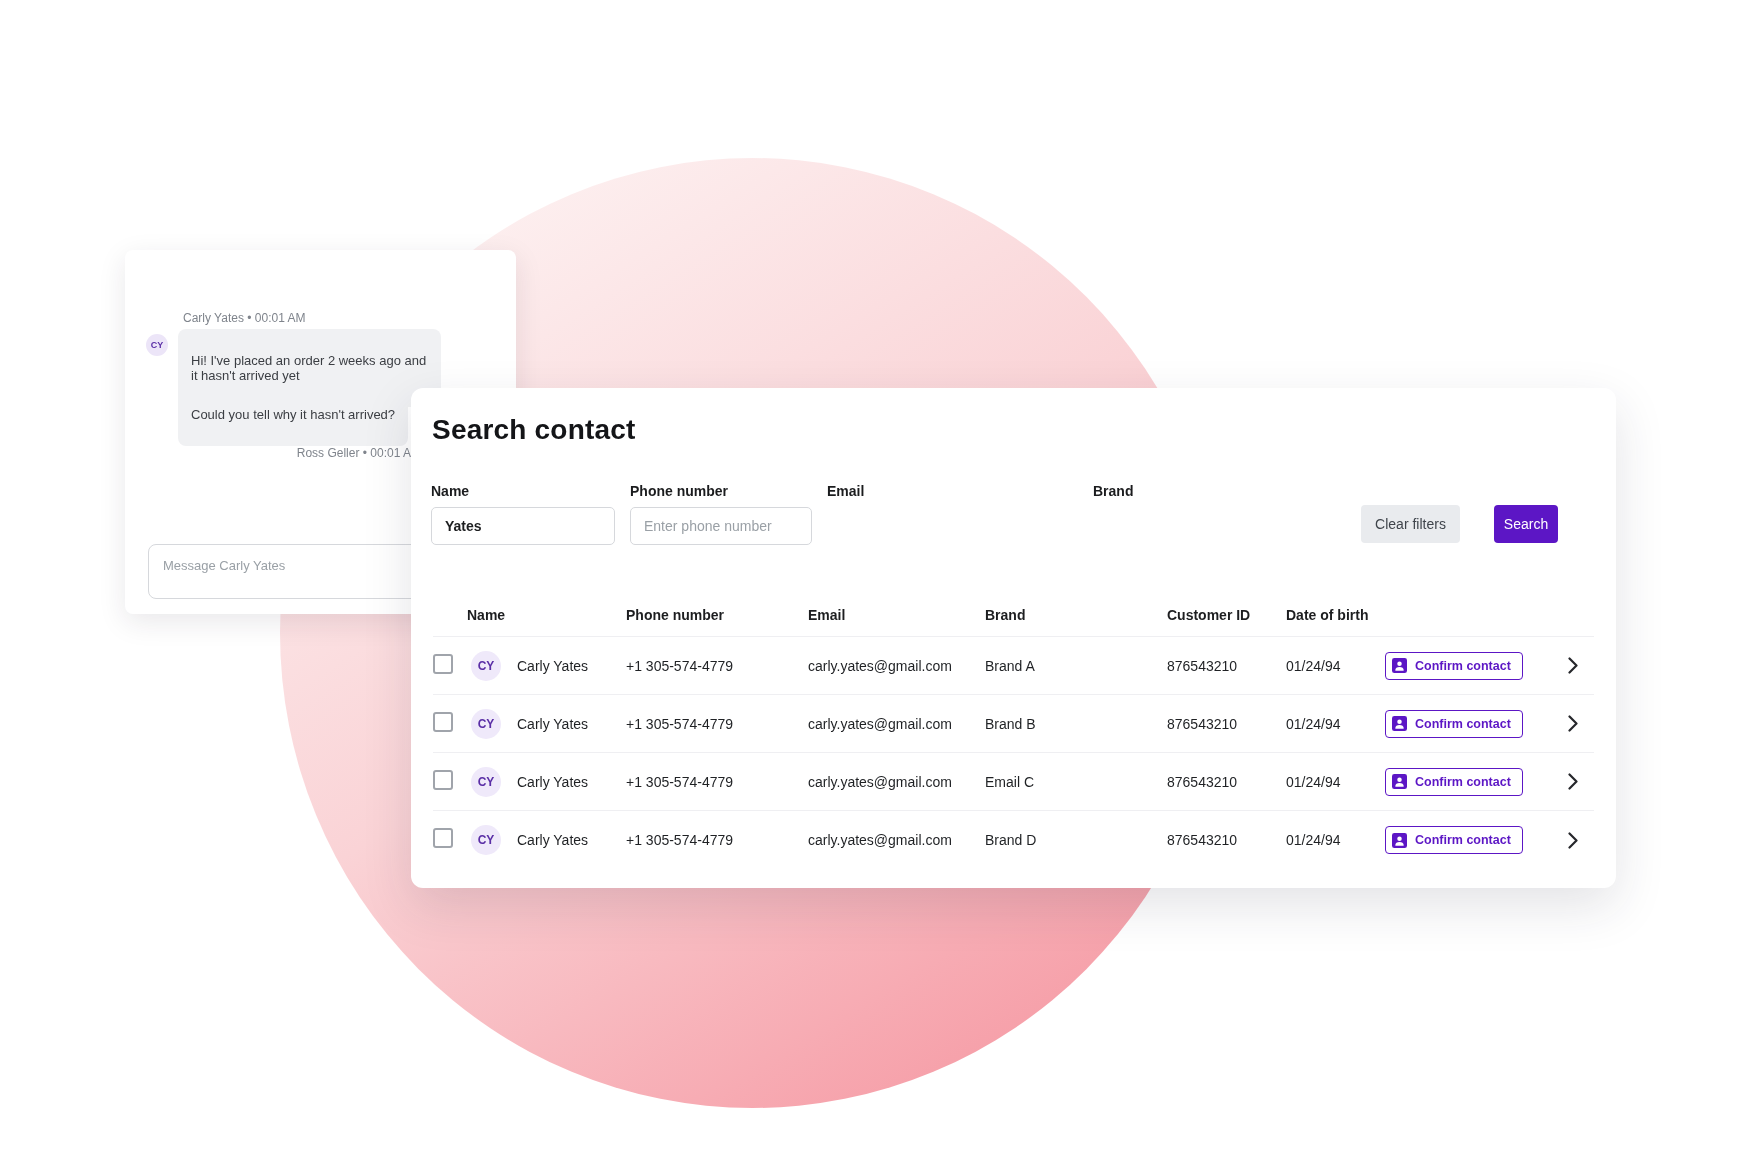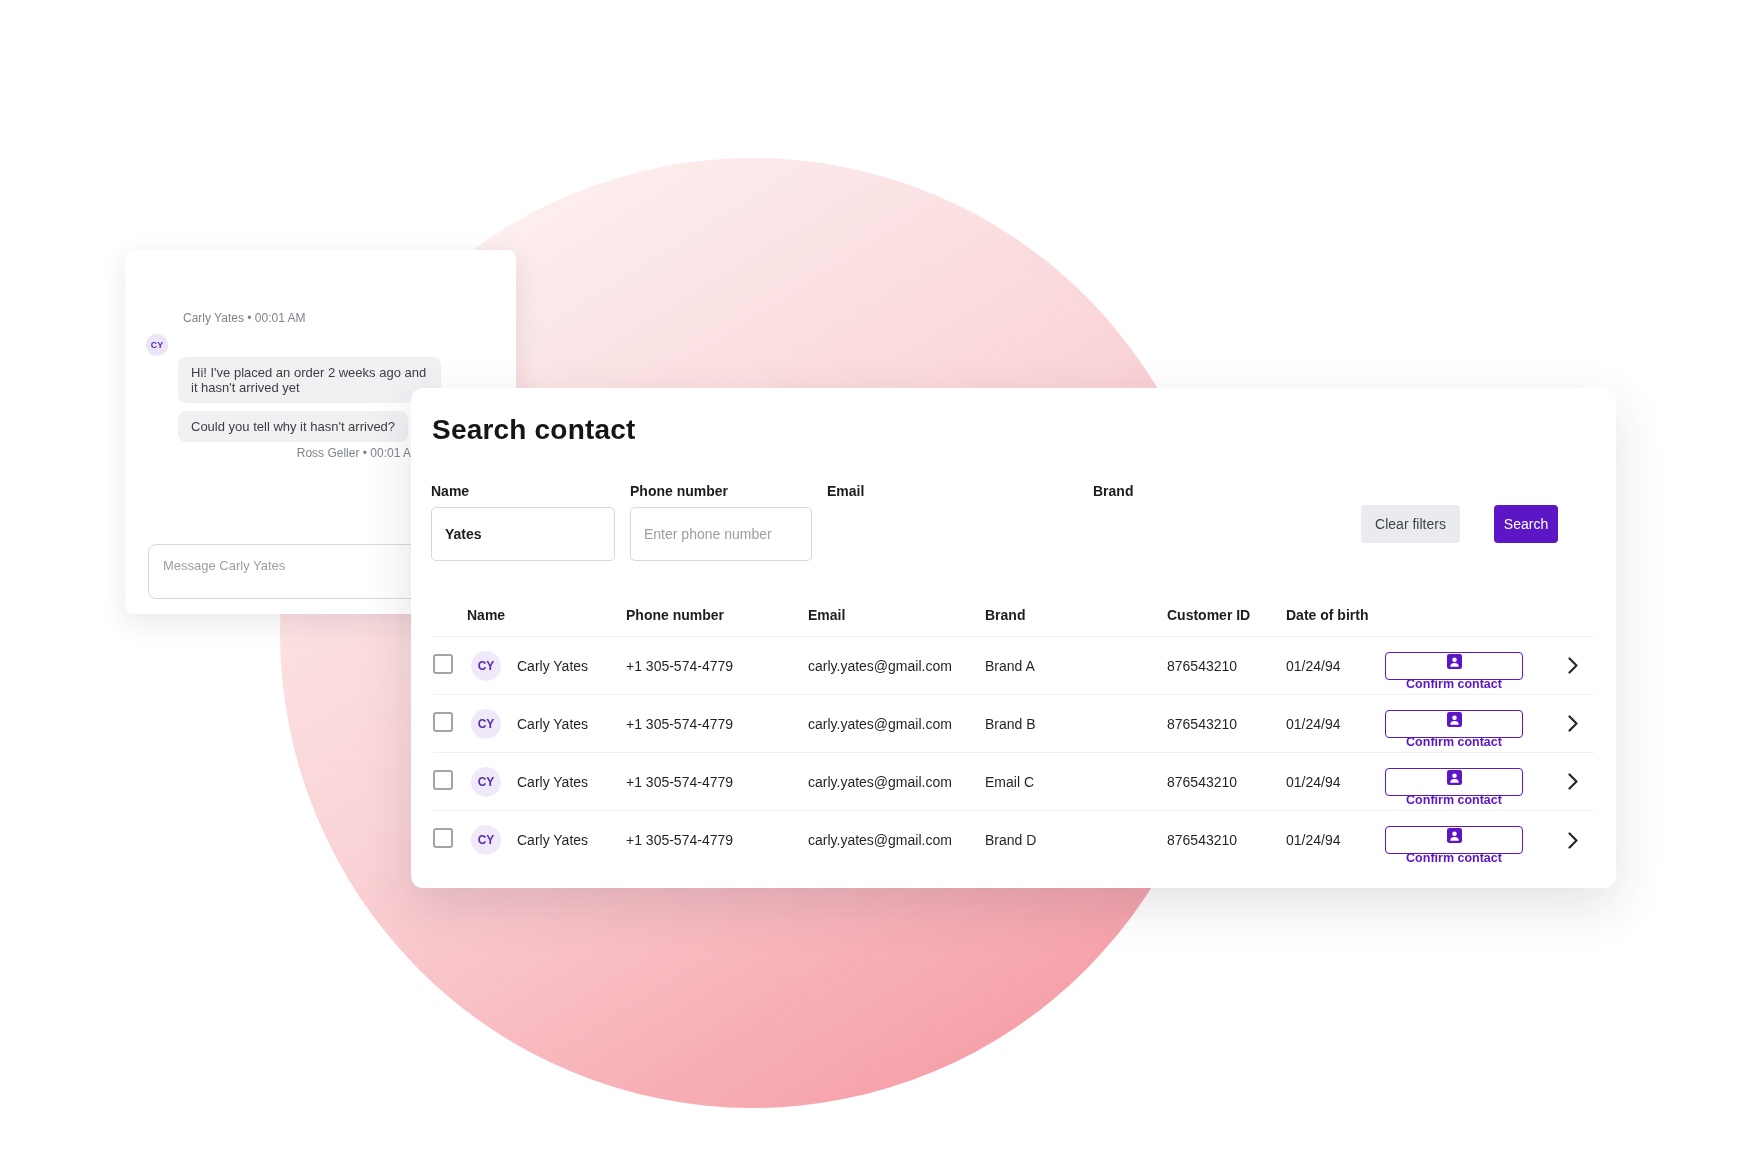--- a/index.html
+++ b/index.html
@@ -31,42 +31,42 @@
   .chat-search svg{flex:0 0 auto;}
   .chat-search-ph{font-size:14px;color:var(--text-gray);}
   .meta{position:absolute;font-size:12px;color:#7f848c;}
   .meta-left{left:58px;top:61px;}
   .meta-right{left:58px;top:196px;width:238px;text-align:right;white-space:nowrap;}
   .avatar-sm{
     position:absolute;left:21px;top:84px;width:22px;height:22px;border-radius:50%;
     background:#ece5f8;color:#5a2ea6;font-size:9px;font-weight:700;
     display:flex;align-items:center;justify-content:center;
   }
-  .bubble{position:absolute;border-radius:8px;padding:8px 13px;font-size:13px;line-height:15px;color:#3b3e43;margin-top:28px;}
+  .bubble{position:absolute;border-radius:8px;padding:24px 13px;font-size:13px;line-height:15px;color:#3b3e43;}
   .bubble.gray{background:#f0f1f3;}
   .bubble.purple{background:#e8e2f5;}
   .bubble1{left:53px;top:79px;width:263px;}
   .bubble2{left:53px;top:133px;}
   .bubble3{left:22px;top:212px;width:272px;}
   .composer{
     position:absolute;left:23px;top:294px;width:346px;height:55px;border:1px solid var(--border);
     border-radius:8px;padding:13px 14px;font-size:13px;color:var(--text-gray);cursor:text;background:#fff;
   }
 
   
   .search-panel{
     position:absolute;left:411px;top:388px;width:1205px;height:500px;background:#fff;
     border-radius:12px;box-shadow:0 18px 50px rgba(40,35,60,.13);z-index:2;
   }
   .panel-title{position:absolute;left:21px;top:26px;font-size:28px;font-weight:600;color:#141518;letter-spacing:.2px;}
 
   .field{position:absolute;top:95px;}
   .field label{display:block;font-size:14px;font-weight:600;color:#1b1c1e;margin-bottom:8px;}
   .field input,.select{
-    width:100%;height:54px;border:1px solid var(--border);border-radius:5px;background:#fff;
+    width:100%;height:38px;border:1px solid var(--border);border-radius:5px;background:#fff;
     font-size:14px;color:#202124;padding:0 13px;outline:none;
   }
   .field input::placeholder{color:var(--text-gray);}
   .field input.has-value{font-weight:700;color:#1d1e20;}
   .f-name{left:20px;width:184px;}
   .f-phone{left:219px;width:182px;}
   .f-email{left:416px;width:254px;}
   .f-brand{left:682px;width:240px;}
   .select{display:flex;align-items:center;justify-content:space-between;cursor:pointer;}
   .btn{position:absolute;top:117px;height:38px;border:none;border-radius:4px;font-size:14px;font-weight:500;cursor:pointer;}
@@ -87,21 +87,21 @@
   .avatar{
     width:30px;height:30px;border-radius:50%;background:#efe9fa;color:#5a2ea6;
     font-size:12px;font-weight:700;display:flex;align-items:center;justify-content:center;flex:0 0 auto;
   }
   .checkbox{
     width:20px;height:20px;border:2px solid #a0a4ab;border-radius:3px;background:#fff;cursor:pointer;display:inline-block;
   }
   .confirm-btn{
     width:138px;height:28px;background:#fff;border:1.6px solid var(--accent-purple);border-radius:4px;
     color:var(--accent-purple);font-size:12.5px;font-weight:700;cursor:pointer;
-    display:inline-flex;align-items:center;justify-content:flex-start;gap:8px;flex-direction:column;
+    display:inline-flex;align-items:center;justify-content:flex-start;gap:8px;
   }
   .confirm-btn svg{flex:0 0 auto;}
   .chev-cell{display:flex;justify-content:center;cursor:pointer;}
 </style>
 </head>
 <body>
 
 <div class="scene">
   <div class="bg-circle"></div>
 

